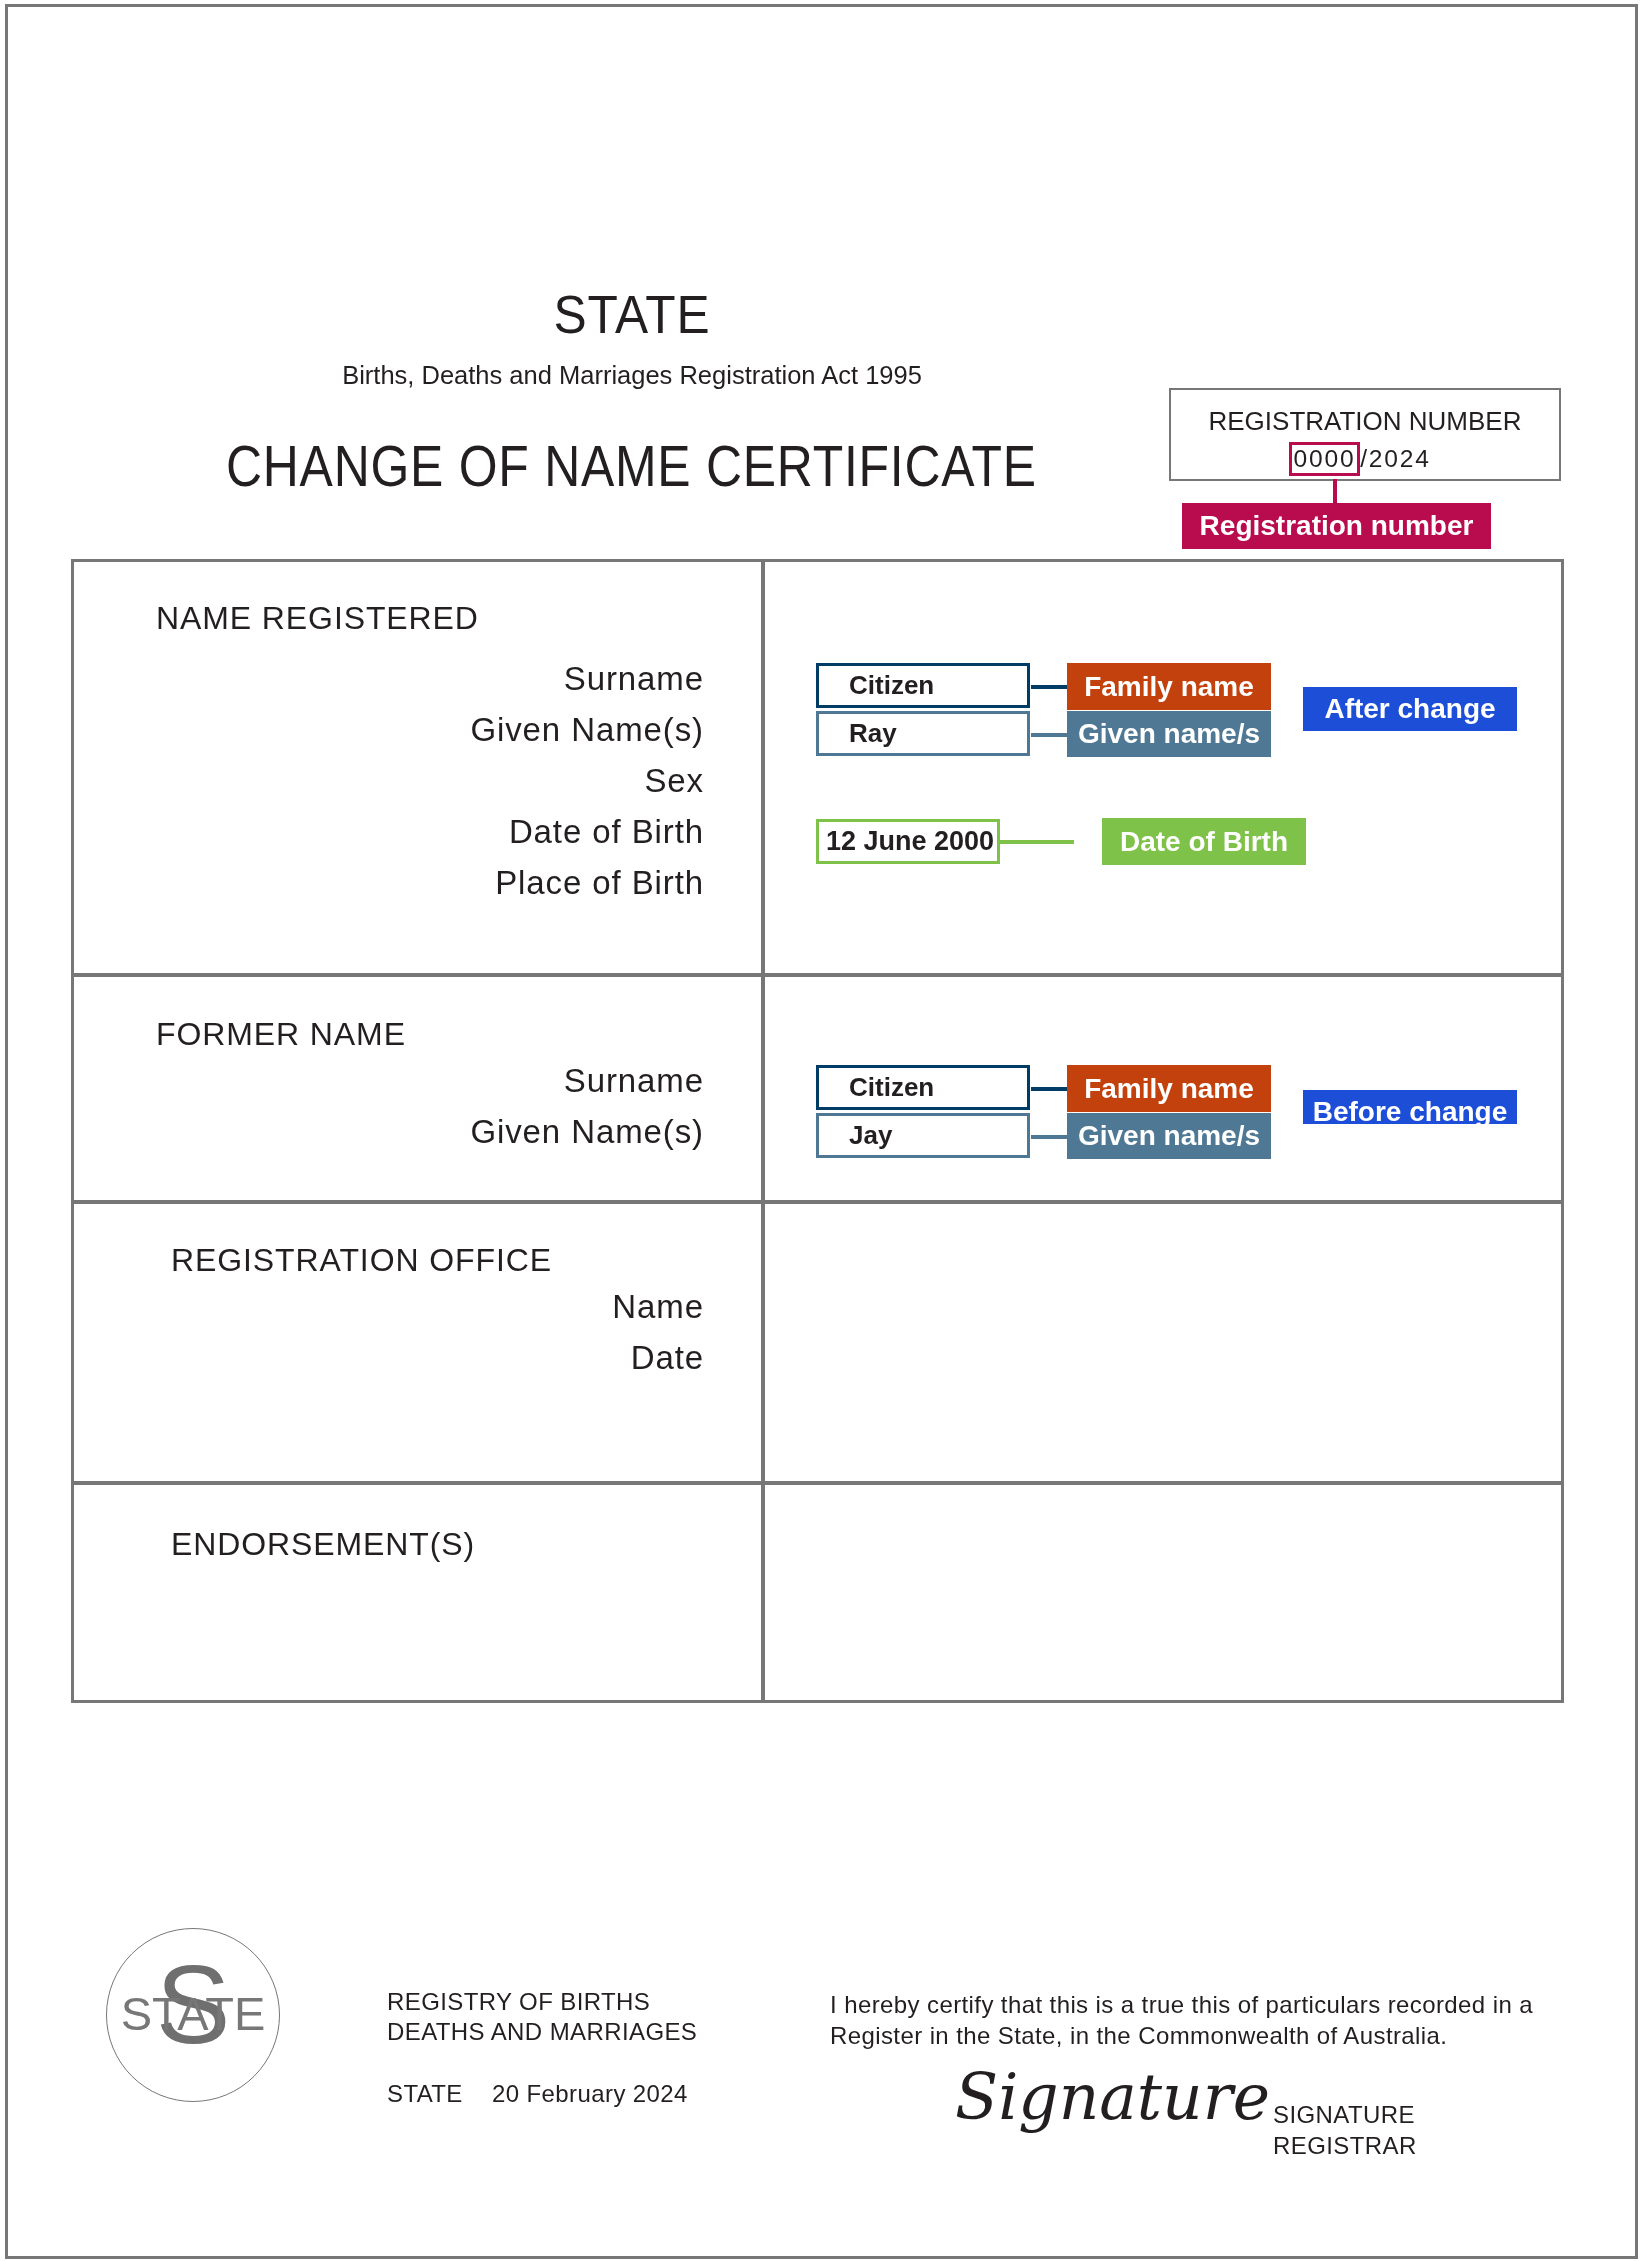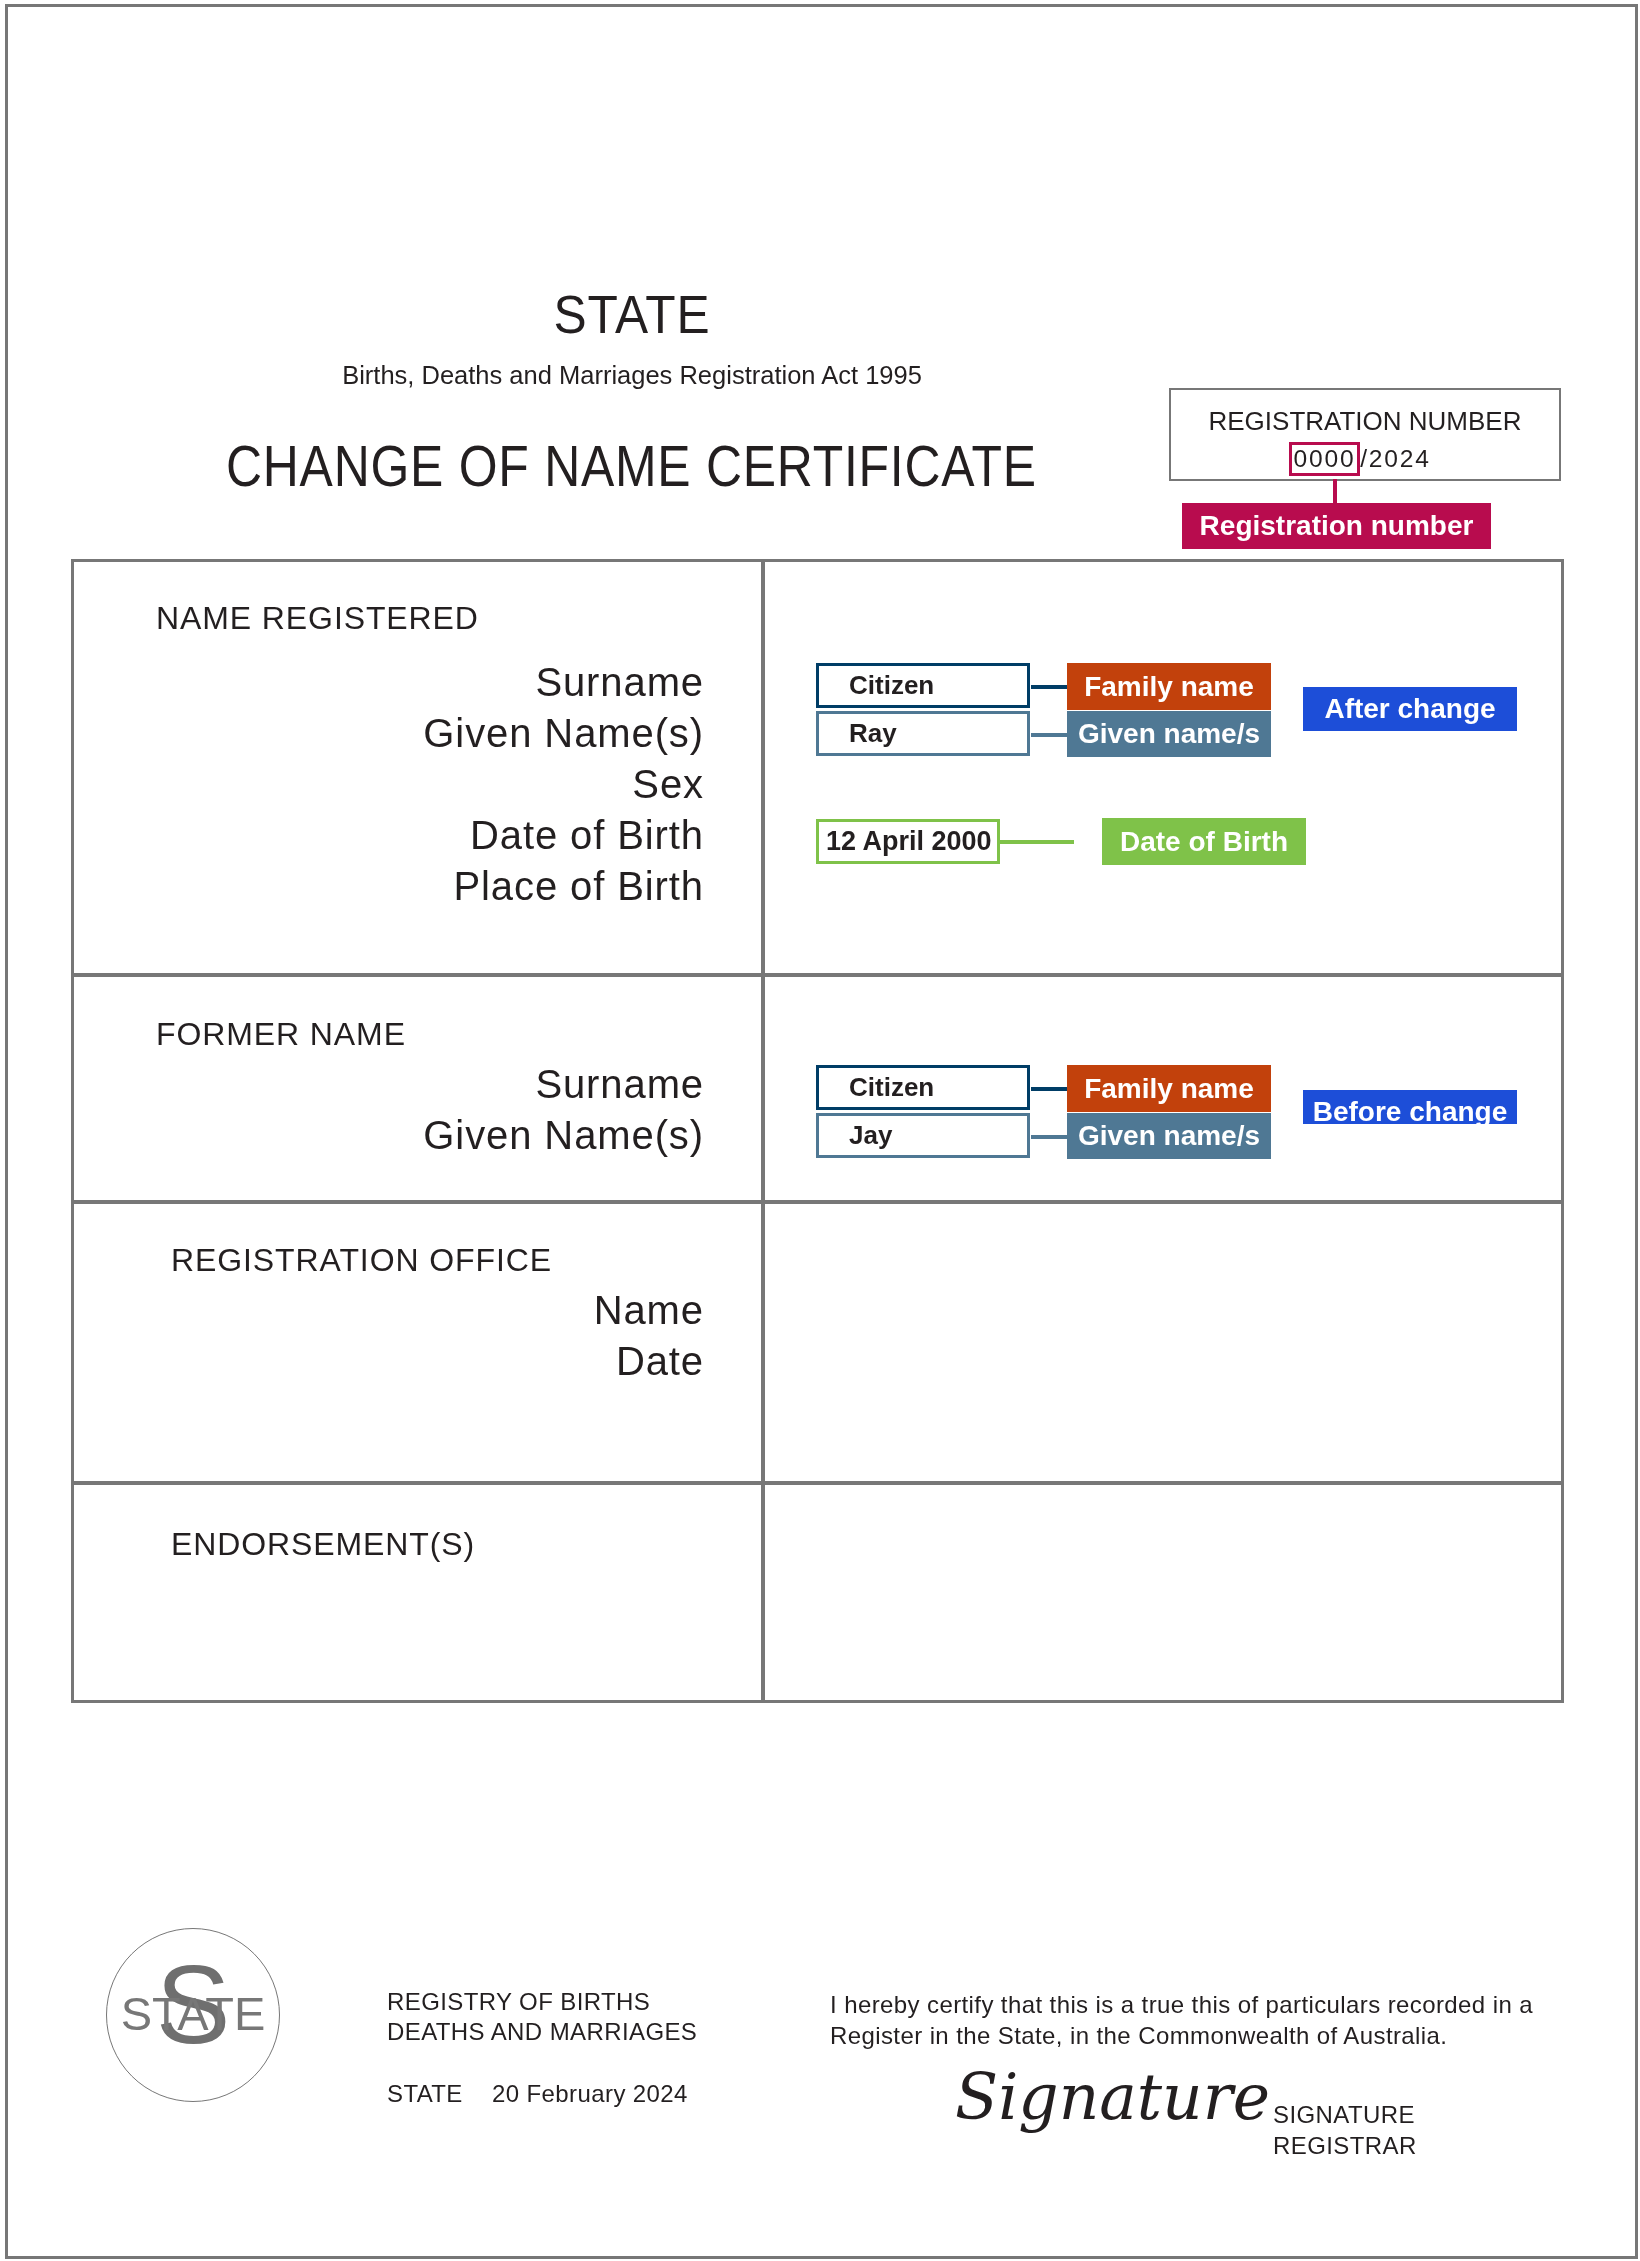--- a/index.html
+++ b/index.html
@@ -18,21 +18,21 @@
   .reg-num { left:1294px; top:442px; font-size:24.6px; letter-spacing:1.8px; white-space:nowrap; }
   .reg-num .hl { display:inline-block; border:3.5px solid #b80c4e; padding:0 1.8px; margin-left:-5.3px; }
   .reg-connector { left:1333px; top:479px; width:3.5px; height:24.6px; background:#b80c4e; }
   .reg-tag { left:1182px; top:503px; width:309px; height:46px; background:#b80c4e; color:#fff;
              font-weight:bold; font-size:28px; text-align:center; line-height:46px; }
 
   .table { left:71px; top:559px; width:1493px; height:1144px; border:3.5px solid #777; box-sizing:border-box; }
   .vline { left:761px; top:559px; width:3.5px; height:1144px; background:#777; }
   .hline { left:71px; width:1493px; height:3.5px; background:#777; }
   .sec-title { font-size:32px; white-space:nowrap; letter-spacing:0.9px; }
-  .field { font-size:40px; text-align:right; width:527px; left:177px; white-space:nowrap; letter-spacing:0.9px; }
+  .field { font-size:33px; text-align:right; width:527px; left:177px; white-space:nowrap; letter-spacing:0.9px; }
 
   .val-box { left:816px; width:214px; height:45px; background:#fff; box-sizing:border-box;
              font-weight:bold; font-size:26px; line-height:39px; padding-left:30px; }
   .val-surname { border:3.5px solid #003d66; }
   .val-given { border:3.5px solid #4f7894; }
   .conn { height:3.5px; }
   .tag { color:#fff; font-weight:bold; font-size:28px; text-align:center; }
   .tag-family { background:#c2410c; }
   .tag-given { background:#4f7894; }
   .tag-orange { background:#1d4ed8; }
@@ -73,21 +73,21 @@
 <div class="abs field" style="top:864px">Place of Birth</div>
 
 <div class="abs val-box val-surname" style="top:663px">Citizen</div>
 <div class="abs val-box val-given" style="top:711px">Ray</div>
 <div class="abs conn" style="left:1031px;top:685px;width:37px;background:#003d66"></div>
 <div class="abs conn" style="left:1031px;top:733px;width:37px;background:#4f7894"></div>
 <div class="abs tag tag-family" style="left:1067px;top:663px;width:204px;height:47px;line-height:47px">Family name</div>
 <div class="abs tag tag-given" style="left:1067px;top:711px;width:204px;height:46px;line-height:46px">Given name/s</div>
 <div class="abs tag tag-orange" style="left:1303px;top:687px;width:214px;height:44px;line-height:44px">After change</div>
 
-<div class="abs val-box" style="top:819px;width:184px;border:3.5px solid #7fc249;padding-left:7px;font-size:27px">12 April 2000</div>
+<div class="abs val-box" style="top:819px;width:184px;border:3.5px solid #7fc249;padding-left:7px;font-size:27px">12 June 2000</div>
 <div class="abs conn" style="left:1000px;top:840px;width:74px;background:#7fc249"></div>
 <div class="abs tag tag-green" style="left:1102px;top:818px;width:204px;height:47px;line-height:47px">Date of Birth</div>
 
 <div class="abs sec-title" style="left:156px;top:1016px">FORMER NAME</div>
 <div class="abs field" style="top:1062px">Surname</div>
 <div class="abs field" style="top:1113px">Given Name(s)</div>
 
 <div class="abs val-box val-surname" style="top:1065px">Citizen</div>
 <div class="abs val-box val-given" style="top:1113px">Jay</div>
 <div class="abs conn" style="left:1031px;top:1087px;width:37px;background:#003d66"></div>

